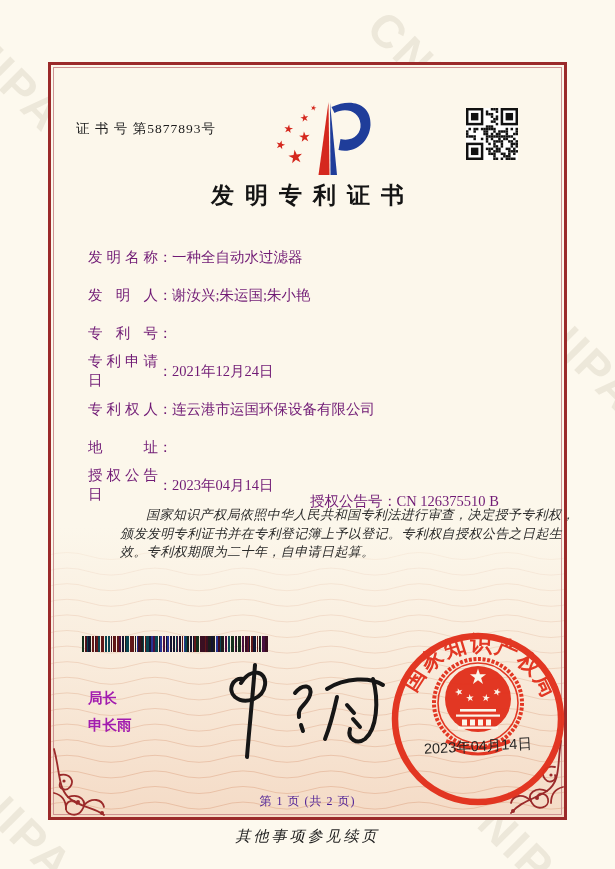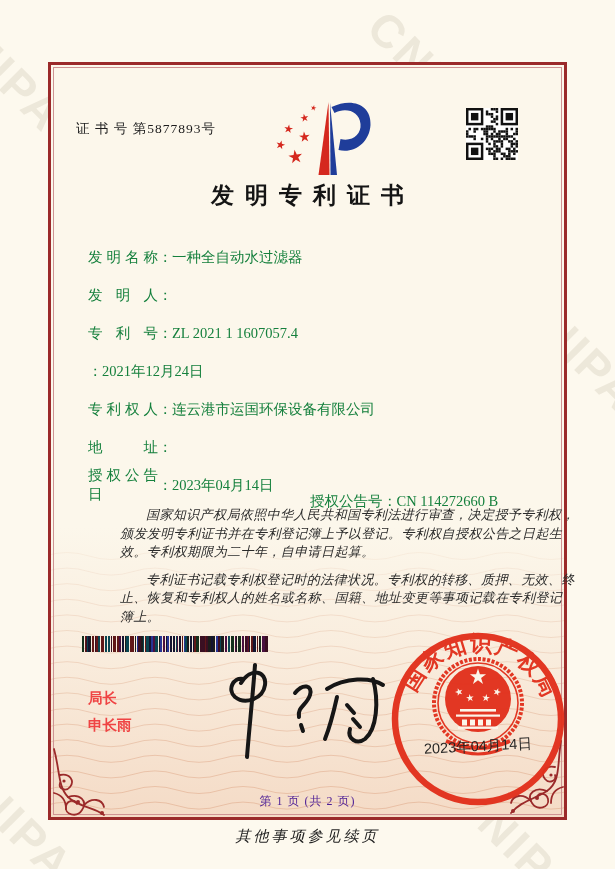--- a/index.html
+++ b/index.html
@@ -12,31 +12,31 @@
   .frame-inner{position:absolute;inset:2px;border:1px solid #cf9393;pointer-events:none;}
   .waves{position:absolute;left:0;bottom:0;width:513px;height:275px;}
   .pink-tint{position:absolute;left:0;bottom:0;width:513px;height:290px;
       background:linear-gradient(180deg,rgba(242,212,190,0) 0%,rgba(240,204,178,.25) 45%,rgba(238,196,168,.55) 100%);pointer-events:none;}
   .cert-no{position:absolute;left:25px;top:39px;font-size:13.5px;color:#1d1d1d;letter-spacing:1px;margin-top:16px;}
   .logo{position:absolute;left:200px;top:28px;}
   .qr{position:absolute;left:415px;top:43px;}
   .title{position:absolute;left:0;top:115px;width:100%;text-align:center;font-size:23px;font-weight:600;
       color:#141414;letter-spacing:11px;text-indent:11px;}
   .rows{position:absolute;left:37px;top:173px;width:460px;}
-  .row{height:38px;display:flex;align-items:center;font-size:14.5px;color:#15803d;position:relative;}
+  .row{height:38px;display:flex;align-items:center;font-size:14.5px;color:#701a75;position:relative;}
   .flabel{display:inline-block;width:70px;text-align:justify;text-align-last:justify;}
   .fcolon{display:inline-block;width:14px;}
   .fvalue{white-space:nowrap;text-align:center;}
   .pair2{position:absolute;left:222px;top:16px;height:38px;display:flex;align-items:center;}
   .paras{position:absolute;left:31px;top:441px;width:455px;font-size:13px;line-height:18.5px;
       color:#2a2a2a;font-style:italic;letter-spacing:.4px;margin-left:38px;}
   .paras p{margin:0 0 9px 0;text-indent:2em;}
   .barcode{position:absolute;left:31px;top:571px;}
   .signer{position:absolute;left:37px;top:620px;font-family:"Liberation Sans","DejaVu Sans",sans-serif;
-      font-weight:700;font-size:14.5px;color:#ef4444;line-height:27px;}
+      font-weight:700;font-size:14.5px;color:#a21caf;line-height:27px;}
   .signature{position:absolute;left:152px;top:588px;}
   .seal{position:absolute;left:337px;top:564px;}
   .page-num{position:absolute;left:0;top:728px;width:100%;text-align:center;font-size:12px;color:#4c1d95;letter-spacing:1px;}
   .continuation{position:absolute;left:0;top:827px;width:100%;text-align:center;font-size:15px;
       color:#222;letter-spacing:3px;font-style:italic;}
   .orn{position:absolute;}
   svg text{user-select:none;}
 </style>
 </head>
 <body>
@@ -266,54 +266,54 @@
 
     <div class="rows">
       <div class="row">
         <span class="flabel">发明名称</span>
           <span class="fcolon">：</span>
         <span class="fvalue">一种全自动水过滤器</span>
       </div>
       <div class="row">
         <span class="flabel">发明人</span>
           <span class="fcolon">：</span>
+        <span class="fvalue">谢汝兴;朱运国;朱小艳</span>
       </div>
       <div class="row">
         <span class="flabel">专利号</span>
           <span class="fcolon">：</span>
-        <span class="fvalue">ZL 2021 1 1607057.4</span>
-      </div>
-      <div class="row">
+      </div>
+      <div class="row">
+        <span class="flabel">专利申请日</span>
           <span class="fcolon">：</span>
         <span class="fvalue">2021年12月24日</span>
       </div>
       <div class="row">
         <span class="flabel">专利权人</span>
           <span class="fcolon">：</span>
         <span class="fvalue">连云港市运国环保设备有限公司</span>
       </div>
       <div class="row">
         <span class="flabel">地址</span>
           <span class="fcolon">：</span>
       </div>
       <div class="row">
         <span class="flabel">授权公告日</span>
           <span class="fcolon">：</span>
         <span class="fvalue">2023年04月14日</span>
         <span class="pair2">
           <span>授权公告号</span>
             <span class="fcolon">：</span>
-          <span class="fvalue">CN 114272660 B</span>
+          <span class="fvalue">CN 126375510 B</span>
         </span>
       </div>
     </div>
 
     <div class="paras">
       <p>国家知识产权局依照中华人民共和国专利法进行审查，决定授予专利权，颁发发明专利证书并在专利登记簿上予以登记。专利权自授权公告之日起生效。专利权期限为二十年，自申请日起算。</p>
-      <p>专利证书记载专利权登记时的法律状况。专利权的转移、质押、无效、终止、恢复和专利权人的姓名或名称、国籍、地址变更等事项记载在专利登记簿上。</p>
     </div>
 
     <svg class="barcode" id="barcode-svg" width="188" height="16" viewBox="0 0 188 16">
         <rect x="0" y="0" width="2" height="16" fill="#15301c"></rect>
         <rect x="3" y="0" width="1" height="16" fill="#601818"></rect>
         <rect x="4" y="0" width="1" height="16" fill="#3a0f22"></rect>
         <rect x="5" y="0" width="1" height="16" fill="#0a4550"></rect>
         <rect x="6" y="0" width="2" height="16" fill="#141430"></rect>
         <rect x="8" y="0" width="1" height="16" fill="#1c1c1c"></rect>
         <rect x="10" y="0" width="2" height="16" fill="#601818"></rect>

